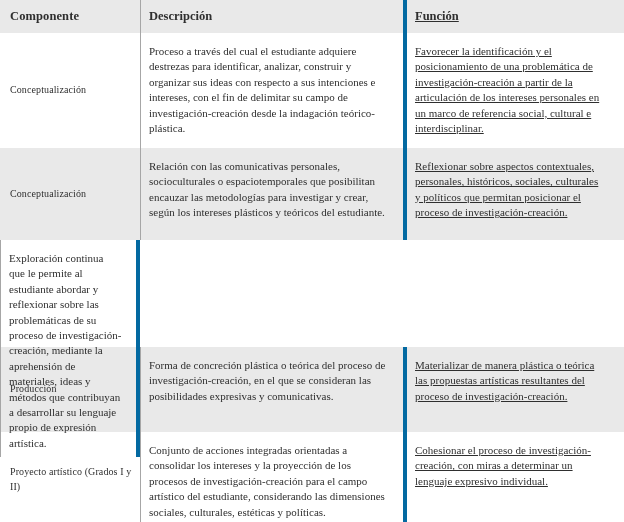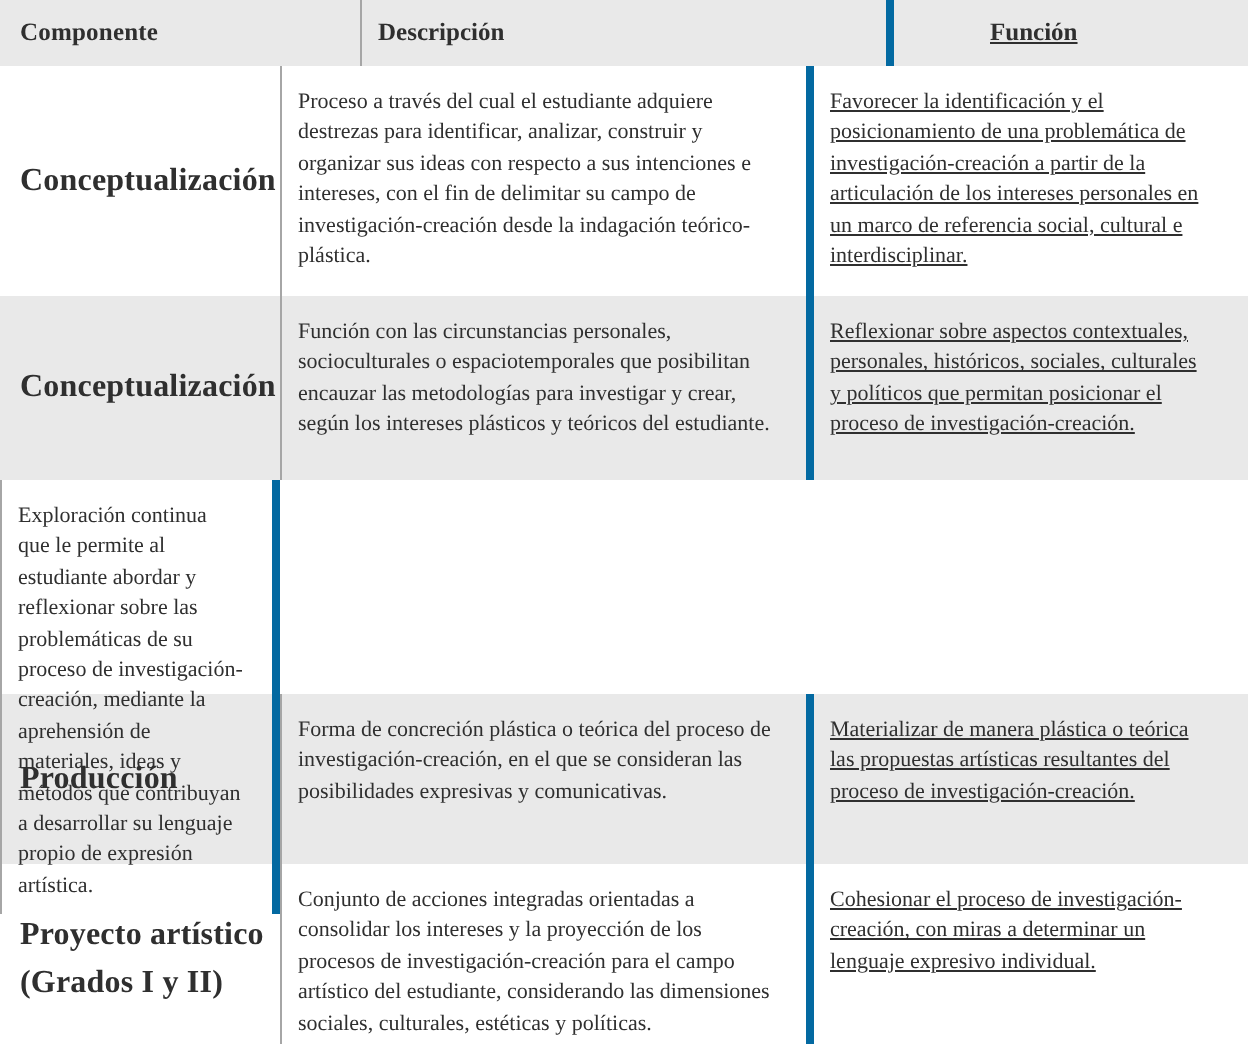--- a/index.html
+++ b/index.html
@@ -18,36 +18,36 @@
   }
   .table {
     width: 624px;
   }
   .trow {
     display: grid;
     grid-template-columns: 140px 267px 217px;
     box-sizing: border-box;
   }
   .trow.shaded { background: #e9e9e9; }
-  .trow.header { height: 33px; background: #e9e9e9; gap: 40px; }
+  .trow.header { height: 33px; background: #e9e9e9; }
   .trow.r1 { height: 115px; }
   .trow.r2 { height: 92px; }
   .trow.r3 { height: 107px; }
   .trow.r4 { height: 85px; }
   .trow.r5 { height: 86px; }
 
   .cell { box-sizing: border-box; }
 
   
   .c1 {
     display: flex;
     align-items: center;
     padding: 0 6px 0 10px;
-    font-weight: bold;
-    font-size: 16px;
+    font-weight: normal;
+    font-size: 10px;
     line-height: 1.45;
     letter-spacing: 0.1px;
   }
 
   
   .c2 {
     border-left: 1px solid #a6a6a6;
     border-right: 4px solid #0369a1;
     padding: 11px 14px 6px 8px;
     font-size: 11px;
@@ -87,21 +87,21 @@
     </div>
 
     <div class="trow r1">
       <div class="cell c1">Conceptualización</div>
       <div class="cell c2">Proceso a través del cual el estudiante adquiere destrezas para identificar, analizar, construir y organizar sus ideas con respecto a sus intenciones e intereses, con el fin de delimitar su campo de investigación-creación desde la indagación teórico-plástica.</div>
       <div class="cell c3">Favorecer la identificación y el posicionamiento de una problemática de investigación-creación a partir de la articulación de los intereses personales en un marco de referencia social, cultural e interdisciplinar.</div>
     </div>
 
     <div class="trow r2 shaded">
       <div class="cell c1">Conceptualización</div>
-      <div class="cell c2">Función con las circunstancias personales, socioculturales o espaciotemporales que posibilitan encauzar las metodologías para investigar y crear, según los intereses plásticos y teóricos del estudiante.</div>
+      <div class="cell c2">Relación con las comunicativas personales, socioculturales o espaciotemporales que posibilitan encauzar las metodologías para investigar y crear, según los intereses plásticos y teóricos del estudiante.</div>
       <div class="cell c3">Reflexionar sobre aspectos contextuales, personales, históricos, sociales, culturales y políticos que permitan posicionar el proceso de investigación-creación.</div>
     </div>
 
     <div class="trow r3">
       <div class="cell c2">Exploración continua que le permite al estudiante abordar y reflexionar sobre las problemáticas de su proceso de investigación-creación, mediante la aprehensión de materiales, ideas y métodos que contribuyan a desarrollar su lenguaje propio de expresión artística.</div>
     </div>
 
     <div class="trow r4 shaded">
       <div class="cell c1">Producción</div>
       <div class="cell c2">Forma de concreción plástica o teórica del proceso de investigación-creación, en el que se consideran las posibilidades expresivas y comunicativas.</div>

